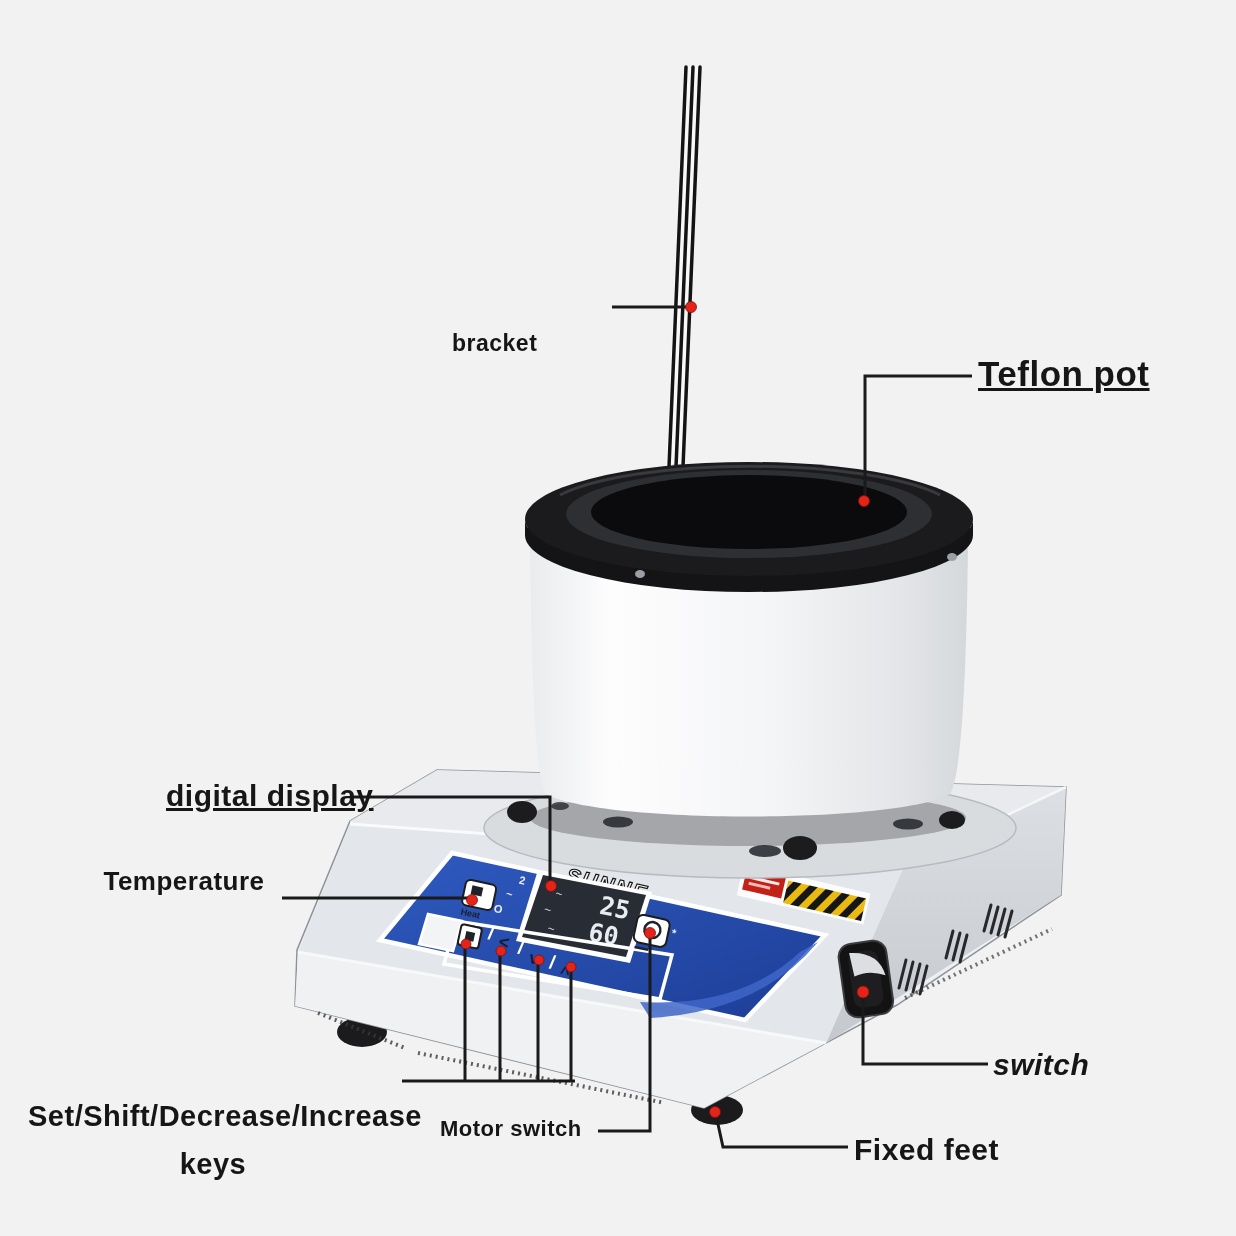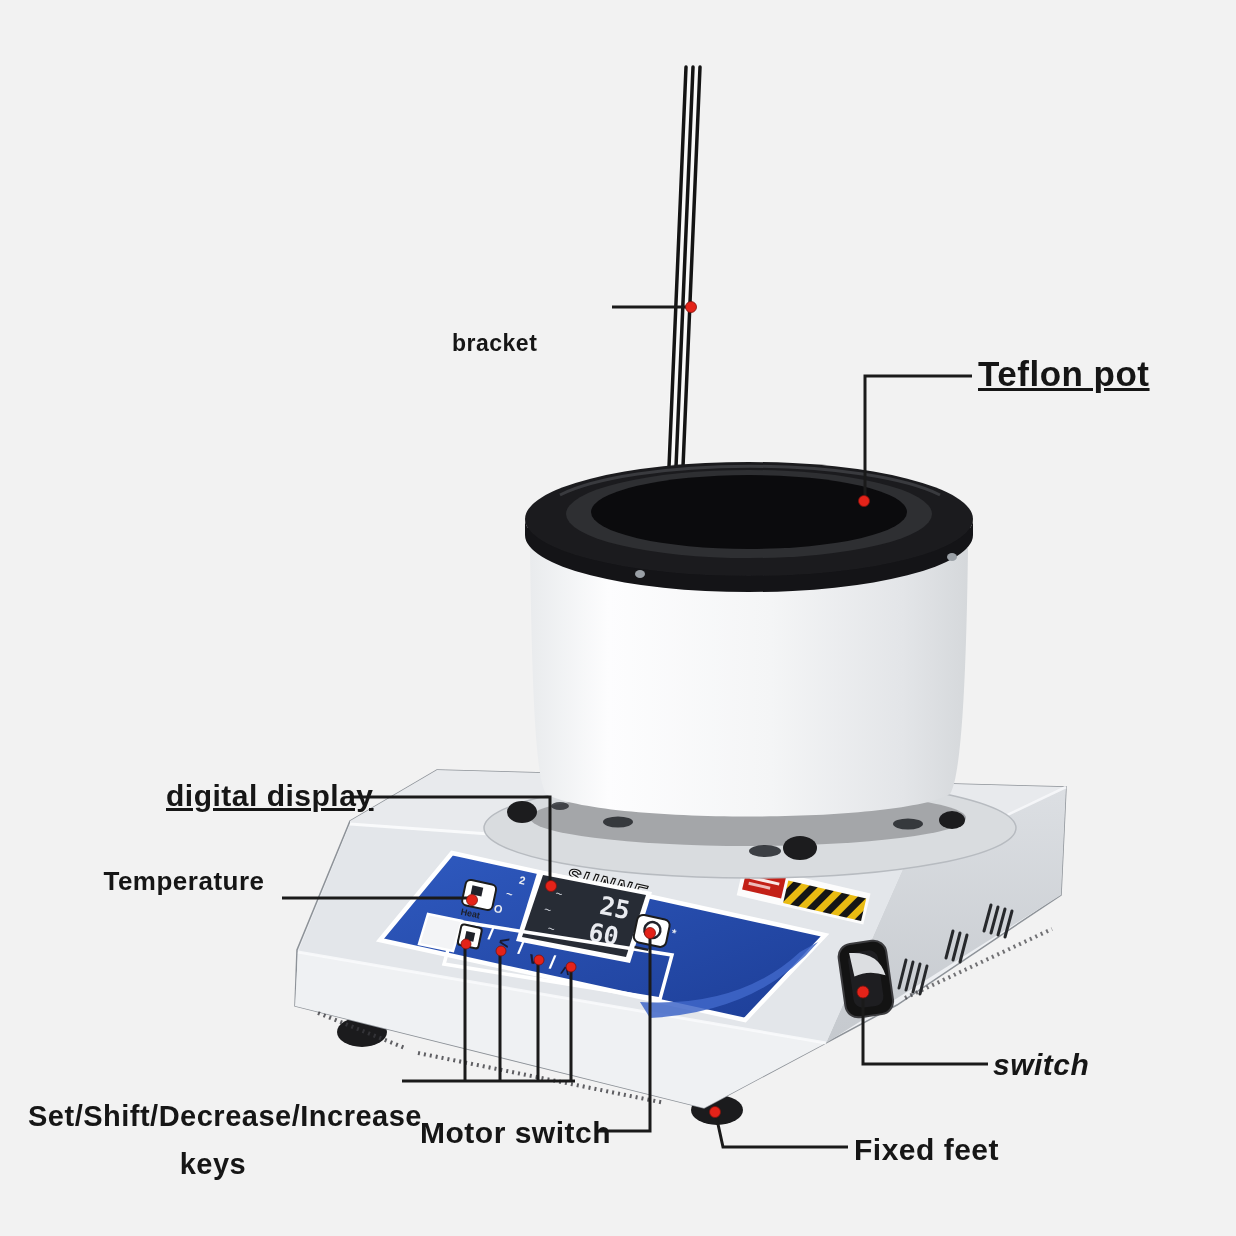--- a/index.html
+++ b/index.html
@@ -230,19 +230,19 @@
 
 <div class="callout center" style="left:68px;top:858px;width:232px;font-size:26px;line-height:47px;">
   <div>Temperature</div>
 </div>
 
 <div class="callout center" style="left:28px;top:1060px;width:370px;font-size:29px;line-height:48px;margin-top:32px;">
   <div>Set/Shift/Decrease/Increase</div>
   <div>keys</div>
 </div>
 
-<div class="callout" style="left:420px;top:1116px;font-size:30px;">Motor switch</div>
+<div class="callout" style="left:440px;top:1116px;font-size:22px;">Motor switch</div>
 
 <div class="callout" style="left:993px;top:1048px;font-size:30px;font-style:italic;">switch</div>
 
 <div class="callout" style="left:854px;top:1133px;font-size:30px;text-align:center;">Fixed feet</div>
 
 </div>
 
 </body></html>

